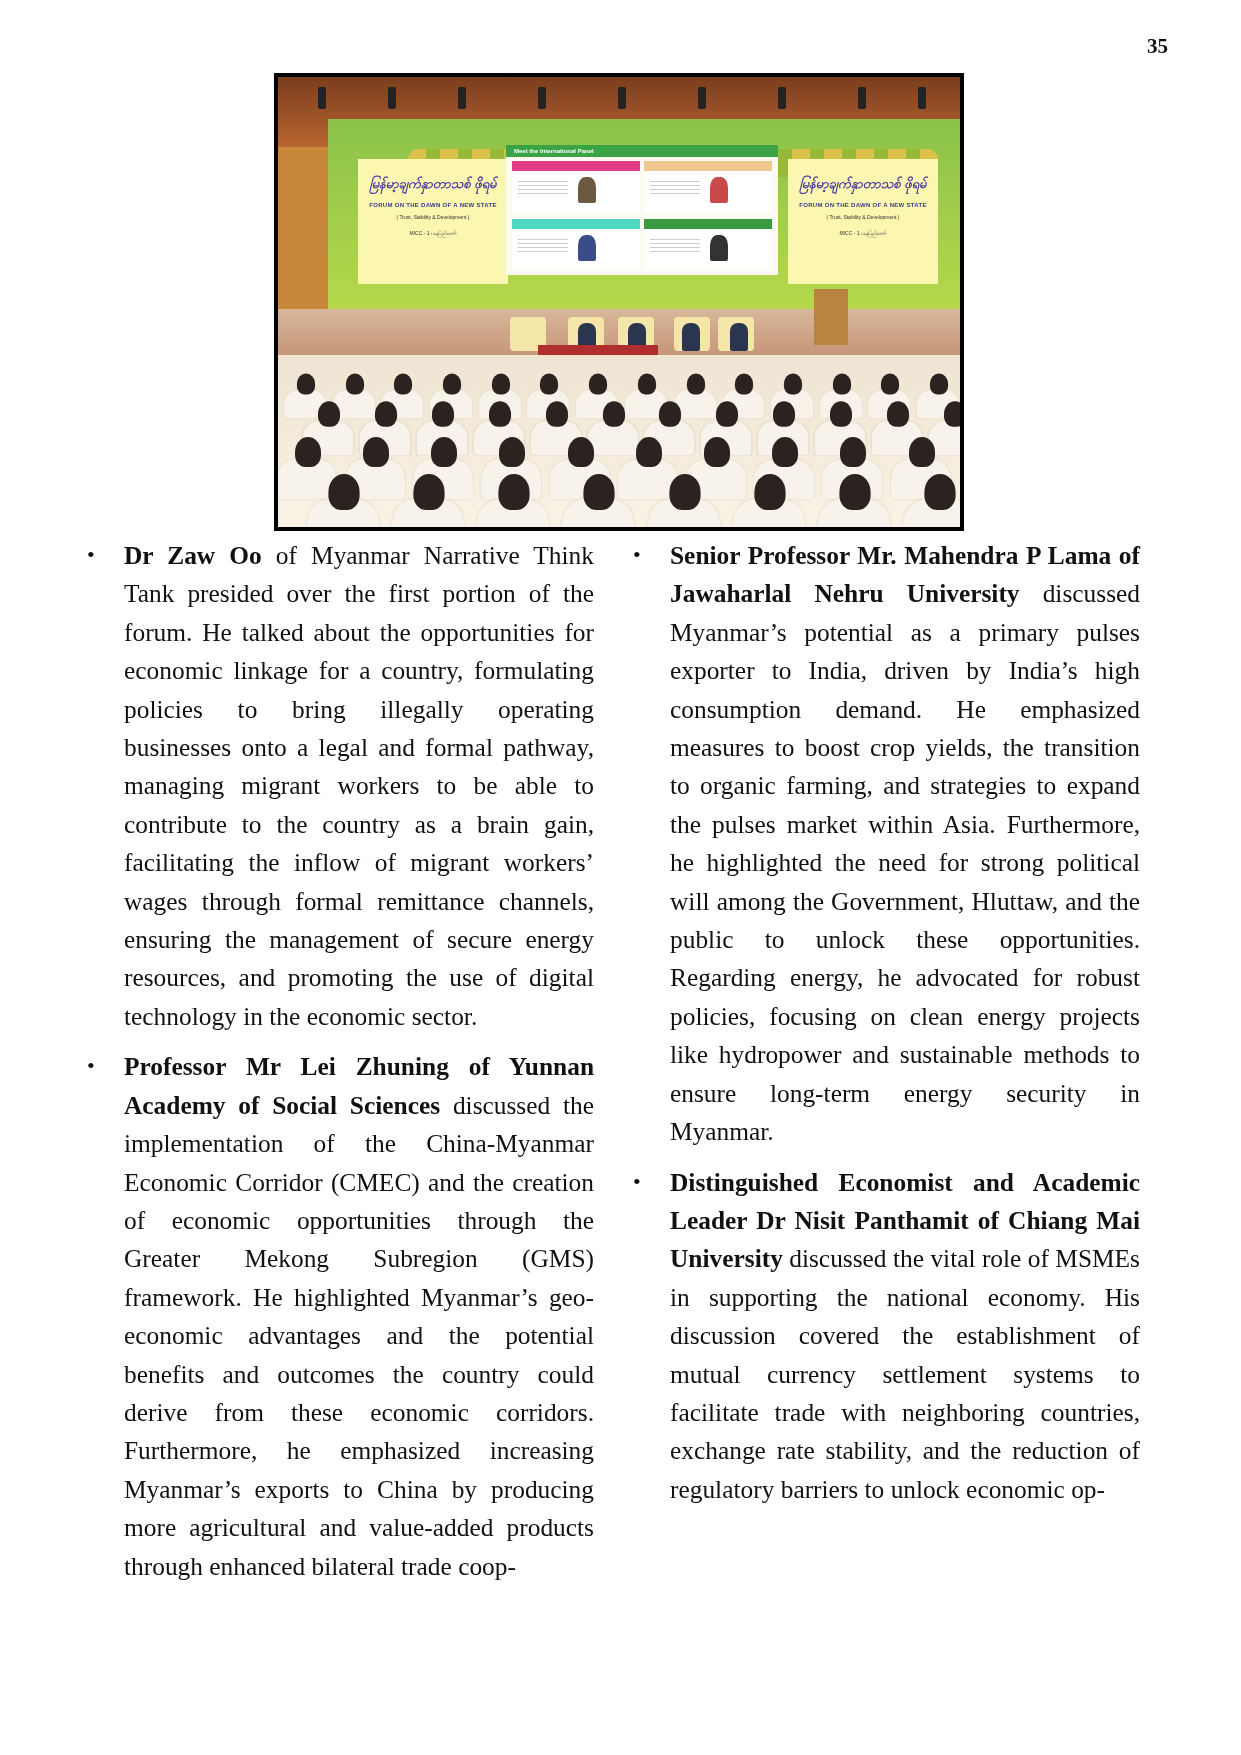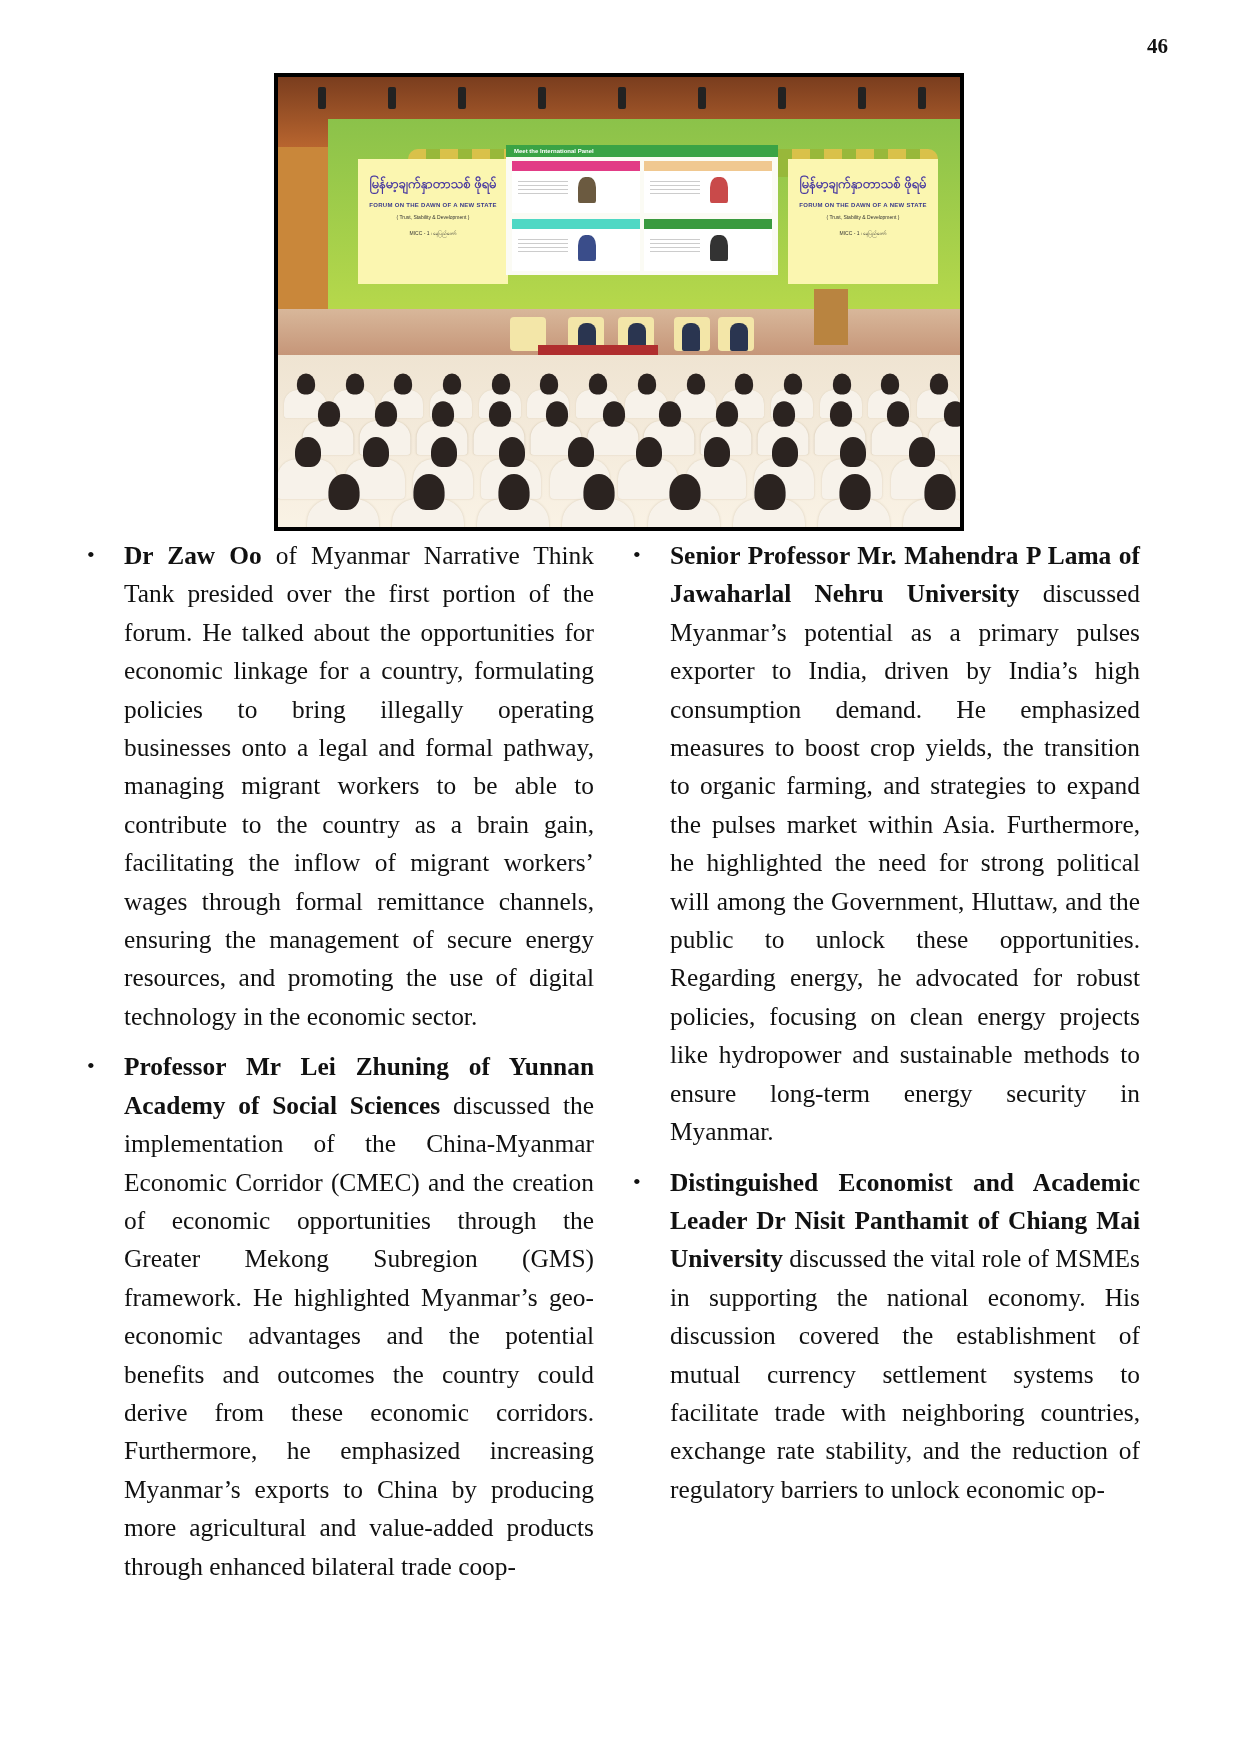--- a/index.html
+++ b/index.html
@@ -11,21 +11,21 @@
            border: 4px solid #000; overflow: hidden; background: #c9873a; }
   .photo .ceiling { position: absolute; left: 0; top: 0; width: 100%; height: 70px;
            background: linear-gradient(#7a3d1e, #b8652f); }
   .photo .light { position: absolute; top: 10px; width: 8px; height: 22px; background: #222; border-radius: 2px; }
   .photo .stage-frame { position: absolute; left: 50px; top: 42px; width: 632px; height: 190px;
            background: linear-gradient(#8bc24a, #b6d84b); }
   .photo .ornament { position: absolute; left: 80px; top: 30px; width: 530px; height: 28px;
            background: repeating-linear-gradient(90deg, #d9c14a 0 18px, #98b83a 18px 32px); border-radius: 10px; }
   .photo .side-panel { position: absolute; top: 82px; width: 150px; height: 125px; background: #fbf6b0;
            font-family: "Liberation Sans", sans-serif; text-align: center; color: #3a3a8a; }
-  .photo .side-panel .mm { font-size: 13px; font-weight: bold; color: #4a3aa0; margin-top: 16px; }
+  .photo .side-panel .mm { font-size: 13px; font-weight: bold; color: #4a3aa0; margin-top: 16px; font-style: italic; }
   .photo .side-panel .en { font-size: 6px; font-weight: bold; margin-top: 8px; letter-spacing: 0.3px; }
   .photo .side-panel .sub { font-size: 5px; margin-top: 6px; color: #333; }
   .photo .side-panel .venue { font-size: 5px; margin-top: 10px; color: #333; }
   .photo .screen { position: absolute; left: 228px; top: 68px; width: 272px; height: 130px; background: #fbfbf4; }
   .photo .screen .bar { height: 12px; background: #3aa345; color: #fff; font-size: 6px; padding-left: 8px;
            font-family: "Liberation Sans", sans-serif; line-height: 12px; font-weight: bold; }
   .photo .card { position: absolute; width: 128px; height: 52px; background: #fff; }
   .photo .card .hdr { height: 10px; }
   .photo .card .face { position: absolute; left: 66px; top: 16px; width: 18px; height: 26px; background: #6b5a40; border-radius: 40% 40% 10% 10%; }
   .photo .card .lines { position: absolute; left: 6px; top: 20px; width: 50px; height: 16px;
@@ -45,21 +45,21 @@
   .col-right { left: 670px; width: 470px; }
   .col p { margin: 0; text-align: justify; }
   .item { position: relative; margin-bottom: 12px; }
   .bullet { position: absolute; left: -37px; top: 0; font-size: 22px; }
   .item b { font-weight: bold; }
   .cont { margin-bottom: 12px; }
 </style>
 </head>
 <body>
 
-<div class="page-number">46</div>
+<div class="page-number">35</div>
 
 <div class="photo">
   <div class="ceiling"></div>
   <div class="light" style="left:40px"></div>
   <div class="light" style="left:110px"></div>
   <div class="light" style="left:180px"></div>
   <div class="light" style="left:260px"></div>
   <div class="light" style="left:340px"></div>
   <div class="light" style="left:420px"></div>
   <div class="light" style="left:500px"></div>

